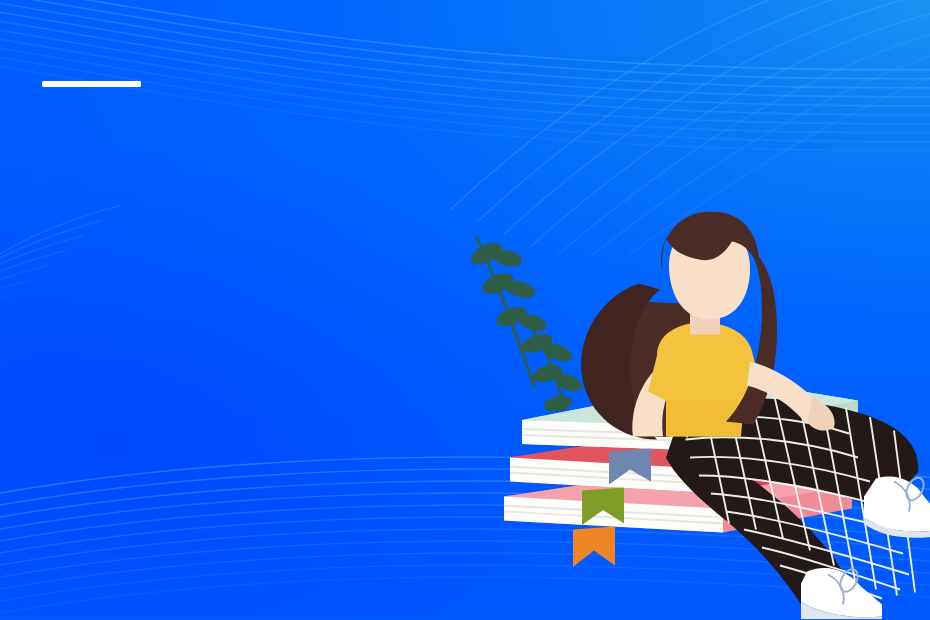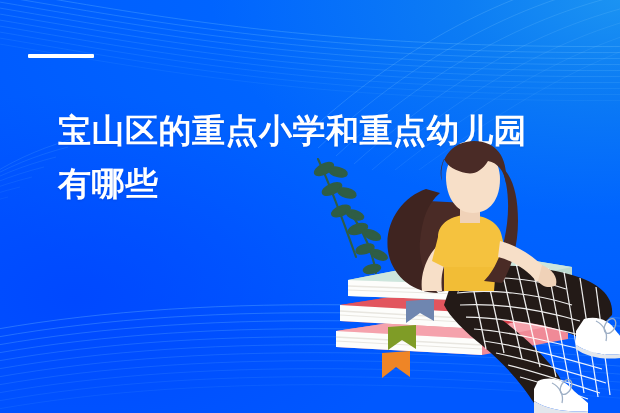--- a/index.html
+++ b/index.html
@@ -111,22 +111,20 @@
         <path d="M-70,300 C-70,220 10,128 150,94" opacity=".21"></path>
         <path d="M-86,300 C-86,230 -4,138 138,104" opacity=".18"></path>
         <path d="M-102,300 C-102,240 -18,148 126,114" opacity=".15"></path>
       </g>
     </svg>
 
   </div>
 
   <div class="rule"></div>
 
-  <div class="headline">宝山区的重点小学和重点幼儿园
-有哪些</div>
 
   <div class="illus">
     <svg viewBox="0 0 316 272" preserveAspectRatio="xMidYMax meet">
 
       <g stroke="#2f5d45" stroke-width="2.1" fill="#2f5d45" stroke-linecap="round">
         <path d="M8,18 C22,48 34,82 46,116" fill="none"></path>
         <ellipse cx="14" cy="28" rx="10" ry="4.6" transform="rotate(-28 14 28)"></ellipse>
         <ellipse cx="28" cy="31" rx="9" ry="4.2" transform="rotate(14 28 31)"></ellipse>
         <ellipse cx="22" cy="48" rx="10" ry="4.6" transform="rotate(-25 22 48)"></ellipse>
         <ellipse cx="37" cy="52" rx="9" ry="4.2" transform="rotate(16 37 52)"></ellipse>

